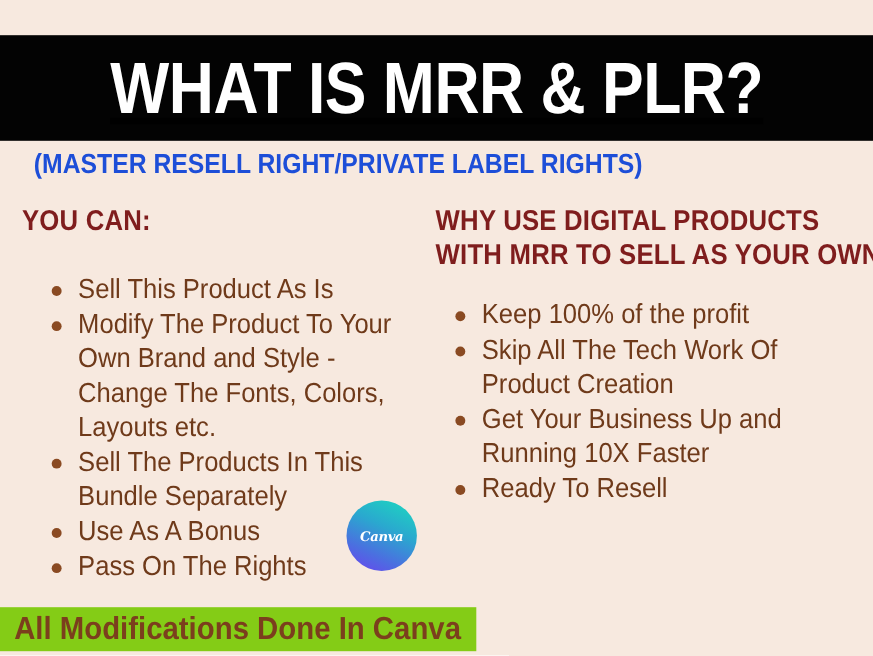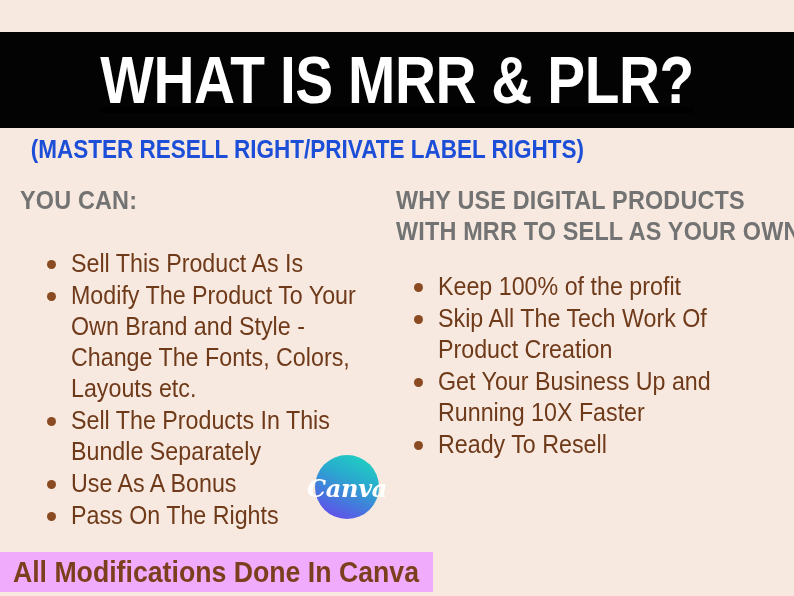--- a/index.html
+++ b/index.html
@@ -70,21 +70,21 @@
     width: 392px;
   }
   .col-right {
     position: absolute;
     left: 388px;
     top: 185px;
     width: 402px;
   }
 
   .col-heading {
-    color: #737373;
+    color: #7f1d1d;
     font-family: "Liberation Sans Narrow", "Liberation Sans", sans-serif;
     font-weight: 700;
     font-size: 26px;
     line-height: 1.18;
     letter-spacing: 0.2px;
   }
   .col-heading span {
     display: block;
     transform: scaleX(0.9);
     transform-origin: left center;
@@ -149,33 +149,33 @@
     background: linear-gradient(205deg, #00c3c0 0%, #21c9c4 14%, #2aa8cf 40%, #4b6fe0 72%, #6d3ff0 100%);
     display: flex;
     align-items: center;
     justify-content: center;
   }
   .canva-badge .canva-word {
     color: #ffffff;
     font-family: "DejaVu Serif", serif;
     font-style: italic;
     font-weight: 700;
-    font-size: 24px;
+    font-size: 12px;
     letter-spacing: -0.3px;
     transform: translateY(1px);
   }
 
   
   .bottom-banner {
     position: absolute;
     left: 0;
     top: 552px;
     width: 433px;
     height: 40px;
-    background: #f0abfc;
+    background: #84cc16;
     display: flex;
     align-items: center;
   }
   .bottom-banner .banner-text {
     color: #7b3f1d;
     font-family: "Liberation Sans Narrow", "Liberation Sans", sans-serif;
     font-weight: 700;
     font-size: 29px;
     line-height: 1;
     padding-left: 14px;

